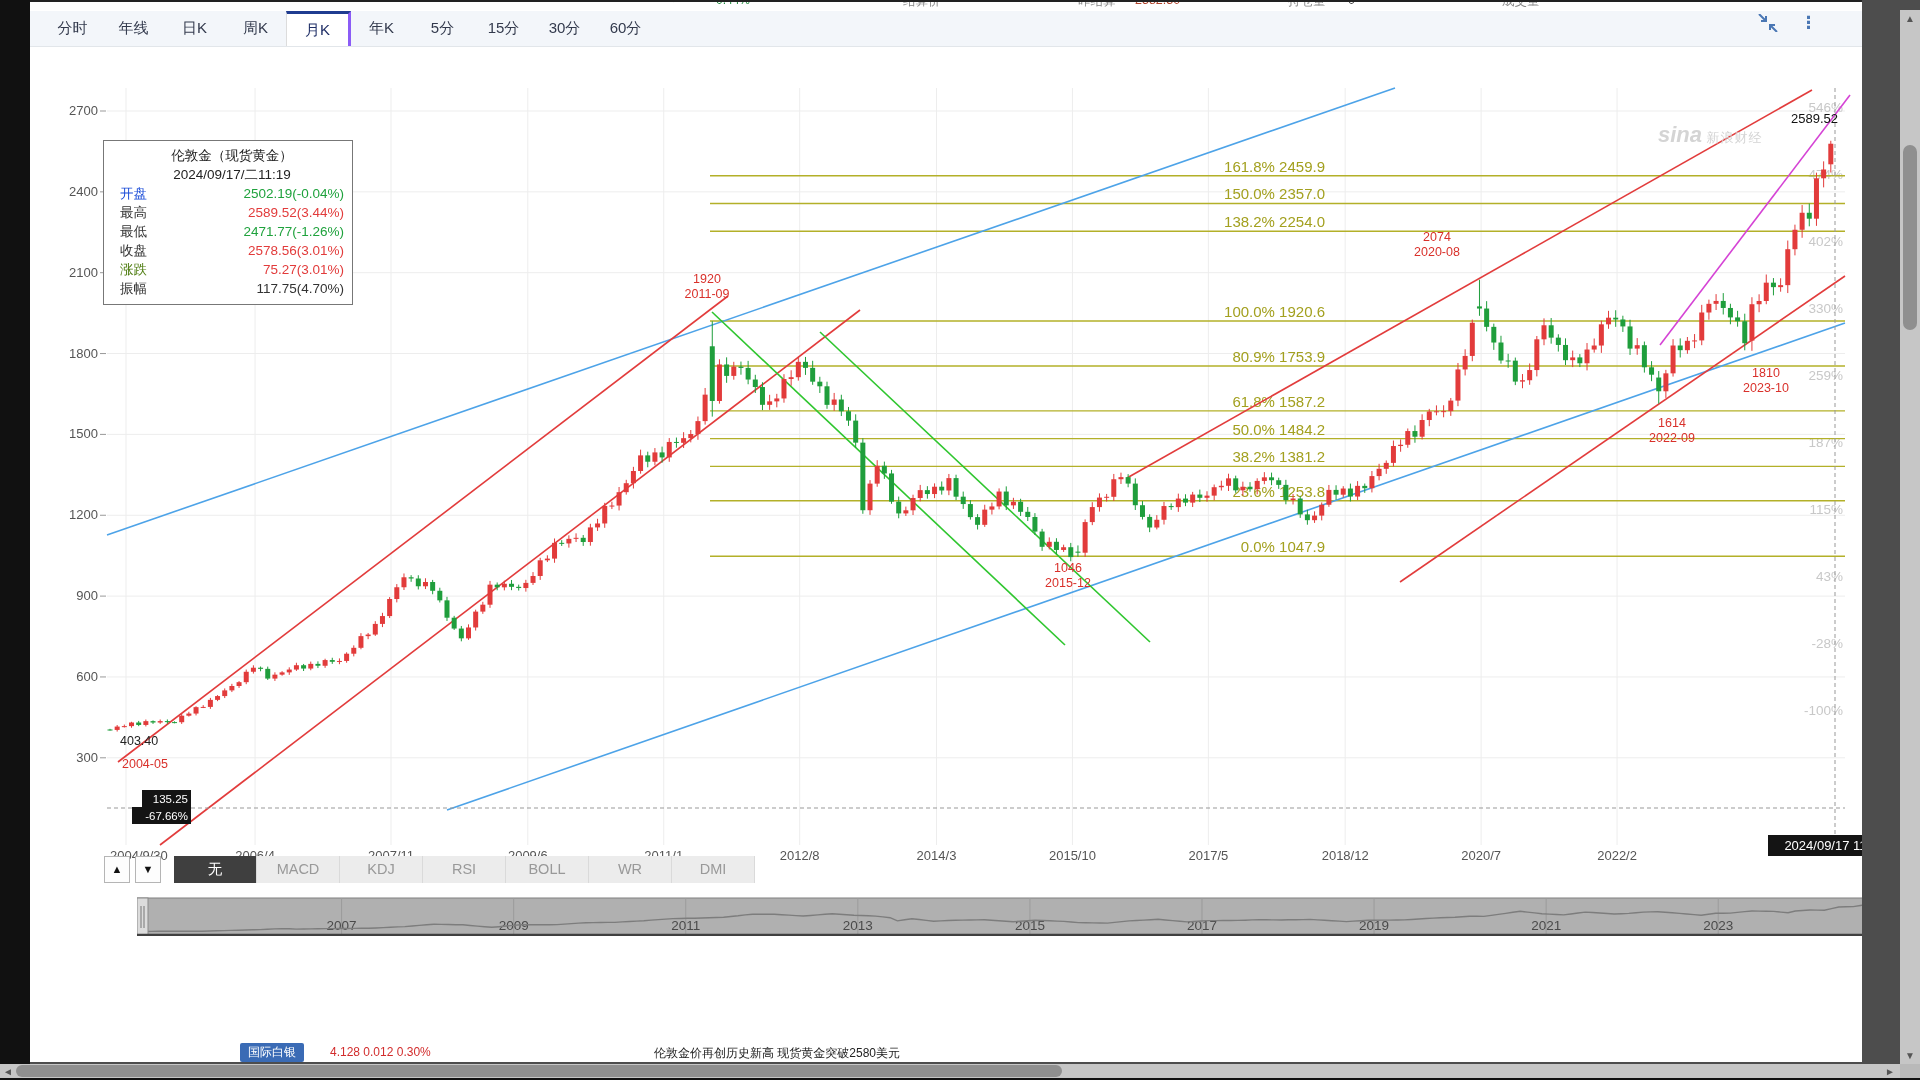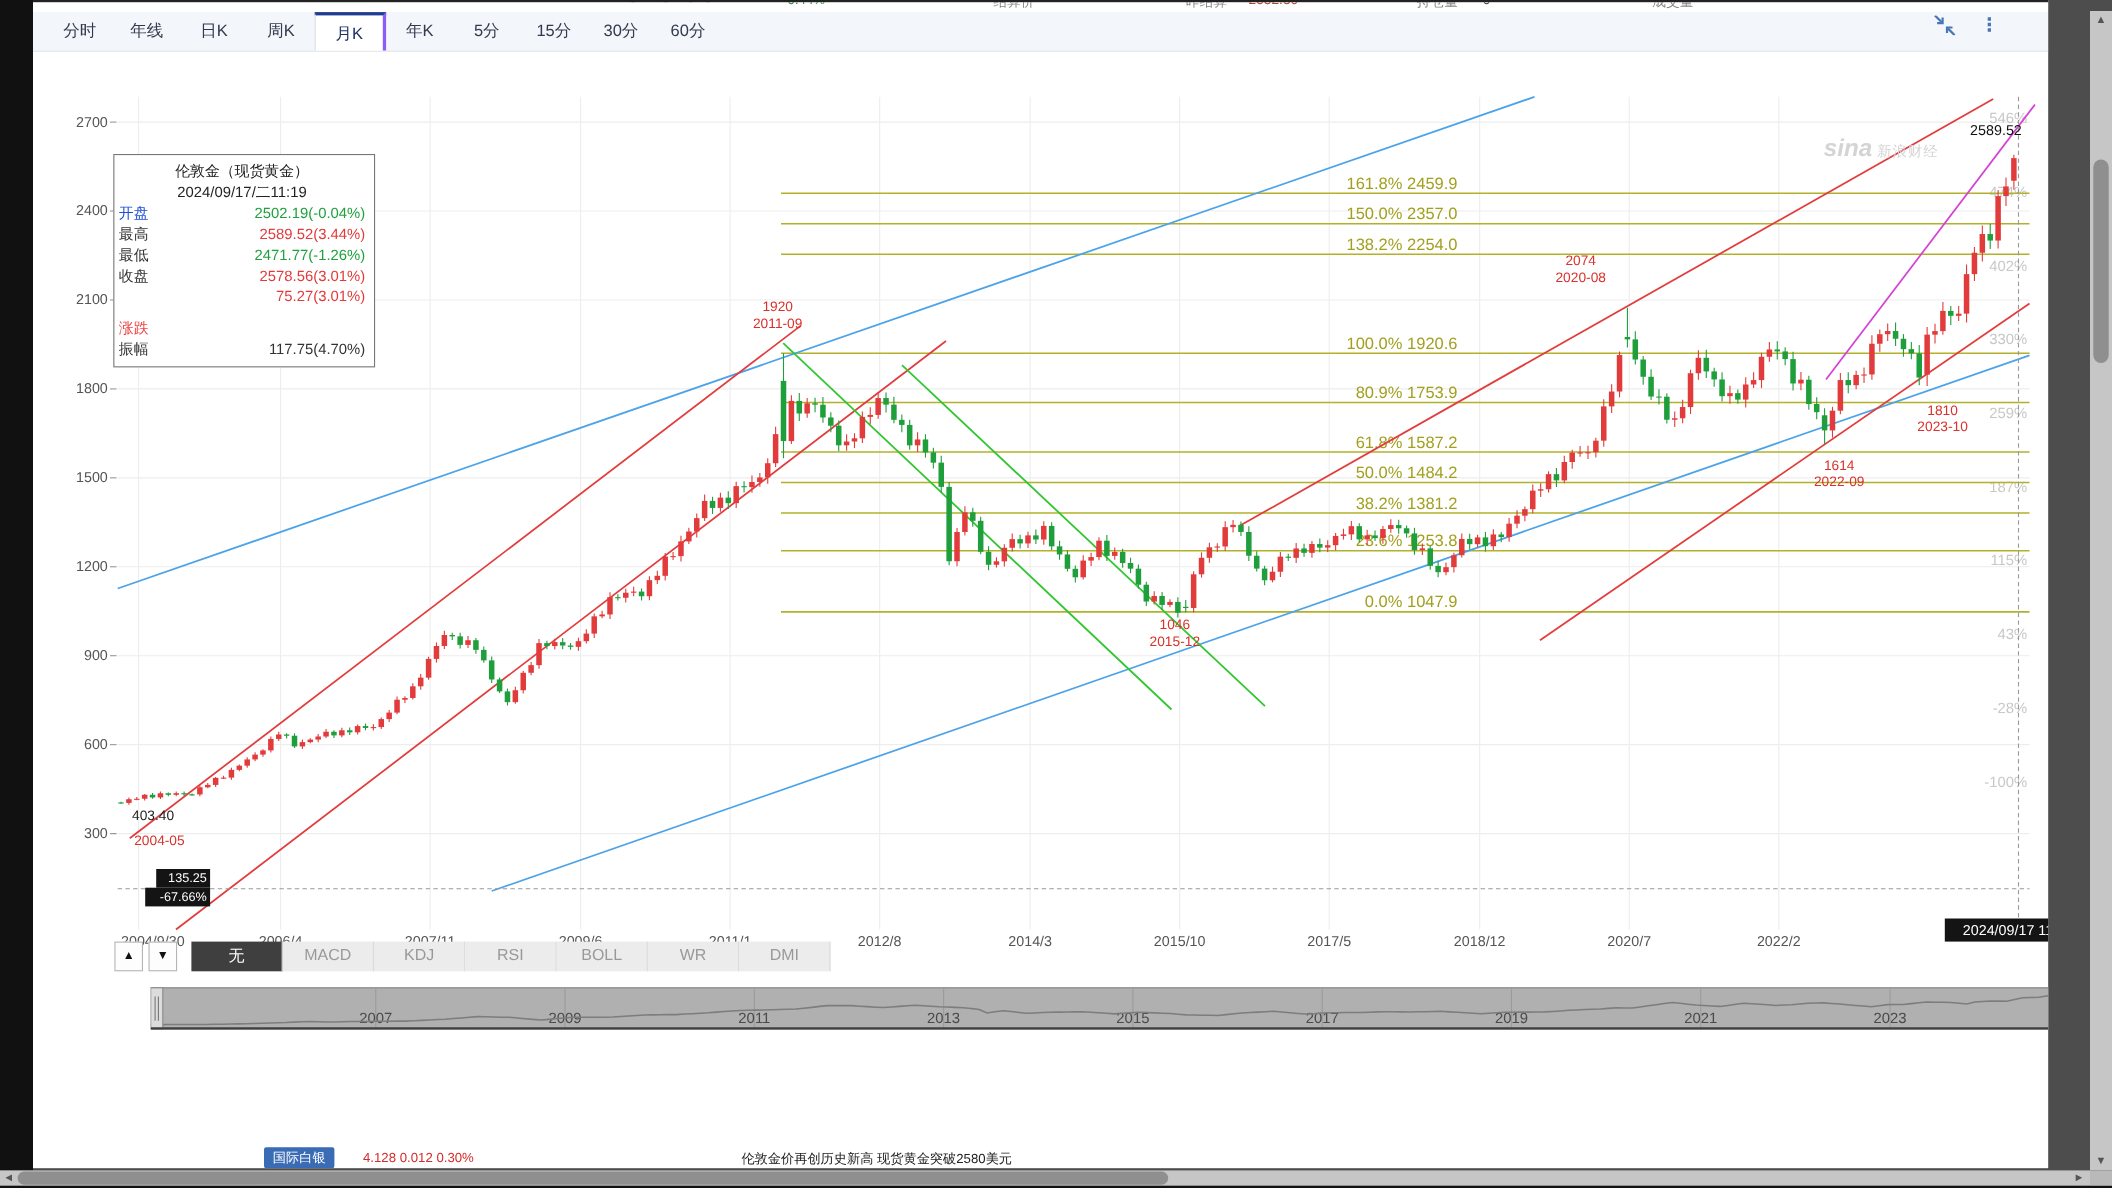--- a/index.html
+++ b/index.html
@@ -17,21 +17,21 @@
     border-bottom:1px solid #e2e6ea;display:flex;align-items:stretch;padding-left:12px;box-sizing:border-box;}
   .ptab{width:61px;display:flex;align-items:center;justify-content:center;font-size:15px;color:#333a4d;cursor:pointer;}
   .ptab.active{background:#fff;border-top:3px solid #1f3c90;border-left:1px solid #dcdcdc;border-right:3px solid #8b5cf6;color:#1f2e66;}
   #win-icons{position:absolute;right:45px;top:14px;display:flex;gap:22px;align-items:center;}
   
   #ohlcbar{position:absolute;left:38px;top:50px;font-size:14.5px;color:#333;white-space:nowrap;}
   #ohlcbar span{margin-right:4px;}
   .up{color:#e23b3b;} .dn{color:#1fa23d;}
   
   #tooltip{position:absolute;left:73px;top:140px;width:224px;background:#fff;
-    border:1px solid #777;padding:5px 8px 6px 4px;font-size:13.5px;color:#222;z-index:5;}
+    border:1px solid #777;padding:5px 8px 6px 16px;font-size:13.5px;color:#222;z-index:5;}
   #tooltip .tc{text-align:center;line-height:19px;}
   #tooltip .row{display:flex;justify-content:space-between;line-height:19px;}
   
   #indbar{position:absolute;left:74px;top:855px;height:28px;display:flex;align-items:center;}
   .arrbtn{width:24px;height:25px;border:1px solid #b5b5b5;background:#fdfdfd;font-size:11px;color:#111;
     display:flex;align-items:center;justify-content:center;margin-right:5px;cursor:pointer;}
   #indtabs{display:flex;margin-left:8px;}
   .itab{width:82px;height:27px;display:flex;align-items:center;justify-content:center;
     background:#ececec;color:#999;font-size:14.5px;border-right:1px solid #dadada;cursor:pointer;}
   .itab.active{background:#3f3f3f;color:#fff;}
@@ -39,21 +39,21 @@
   #watermark{position:absolute;left:1628px;top:122px;color:#d4d4d4;z-index:4;}
   #watermark .s1{font-size:22px;font-weight:bold;font-style:italic;}
   #watermark .s2{font-size:13px;letter-spacing:1px;}
   
   .blackbox{position:absolute;background:#141414;color:#fff;font-size:11.5px;
     display:flex;align-items:center;justify-content:flex-end;padding:0 3px;box-sizing:border-box;z-index:6;margin-left:48px;}
   
   #bottom-strip{position:absolute;left:0;top:1040px;width:1788px;height:22px;overflow:hidden;font-size:12px;}
   #bottom-strip .bluebox{position:absolute;left:210px;top:3px;background:#3a6bb5;color:#fff;padding:1px 8px;border-radius:2px;}
   #bottom-strip .redtxt{position:absolute;left:300px;top:5px;color:#d22c2c;}
-  #bottom-strip .headline{position:absolute;left:644px;top:5px;color:#222;}
+  #bottom-strip .headline{position:absolute;left:624px;top:5px;color:#222;}
   
   #vscroll{left:1900px;top:10px;width:20px;height:1054px;background:#c6c6c6;}
   #vthumb{position:absolute;left:3px;top:135px;width:14px;height:185px;background:#8f8f8f;border-radius:7px;}
   .scrarrow{position:absolute;color:#555;font-size:10px;width:100%;text-align:center;}
   #hscroll{left:0;top:1064px;width:1900px;height:14px;background:#c6c6c6;}
   #hthumb{position:absolute;left:16px;top:1px;width:1046px;height:12px;background:#8f8f8f;border-radius:6px;}
   #corner{left:1900px;top:1064px;width:20px;height:16px;background:#b9b9b9;}
   #bottom-line{left:0;top:1078px;width:1920px;height:2px;background:#111;}
   svg text{font-family:"Liberation Sans","DejaVu Sans",sans-serif;}
 </style>
@@ -704,21 +704,21 @@
           </div>
           <div class="row">
             <span style="color: rgb(51, 51, 51);">最低</span>
             <span style="color: rgb(31, 162, 61);">2471.77(-1.26%)</span>
           </div>
           <div class="row">
             <span style="color: rgb(51, 51, 51);">收盘</span>
             <span style="color: rgb(226, 59, 59);">2578.56(3.01%)</span>
           </div>
           <div class="row">
-            <span style="color: #ef4444; margin-top: 29px;">涨跌</span>
+            <span style="color: #4d7c0f;">涨跌</span>
             <span style="color: rgb(226, 59, 59);">75.27(3.01%)</span>
           </div>
           <div class="row">
             <span style="color: rgb(51, 51, 51);">振幅</span>
             <span style="color: rgb(51, 51, 51);">117.75(4.70%)</span>
           </div>
         </div>
     </div>
 
     <div class="blackbox" style="left:64px;top:790px;width:49px;height:17px;">135.25</div>

